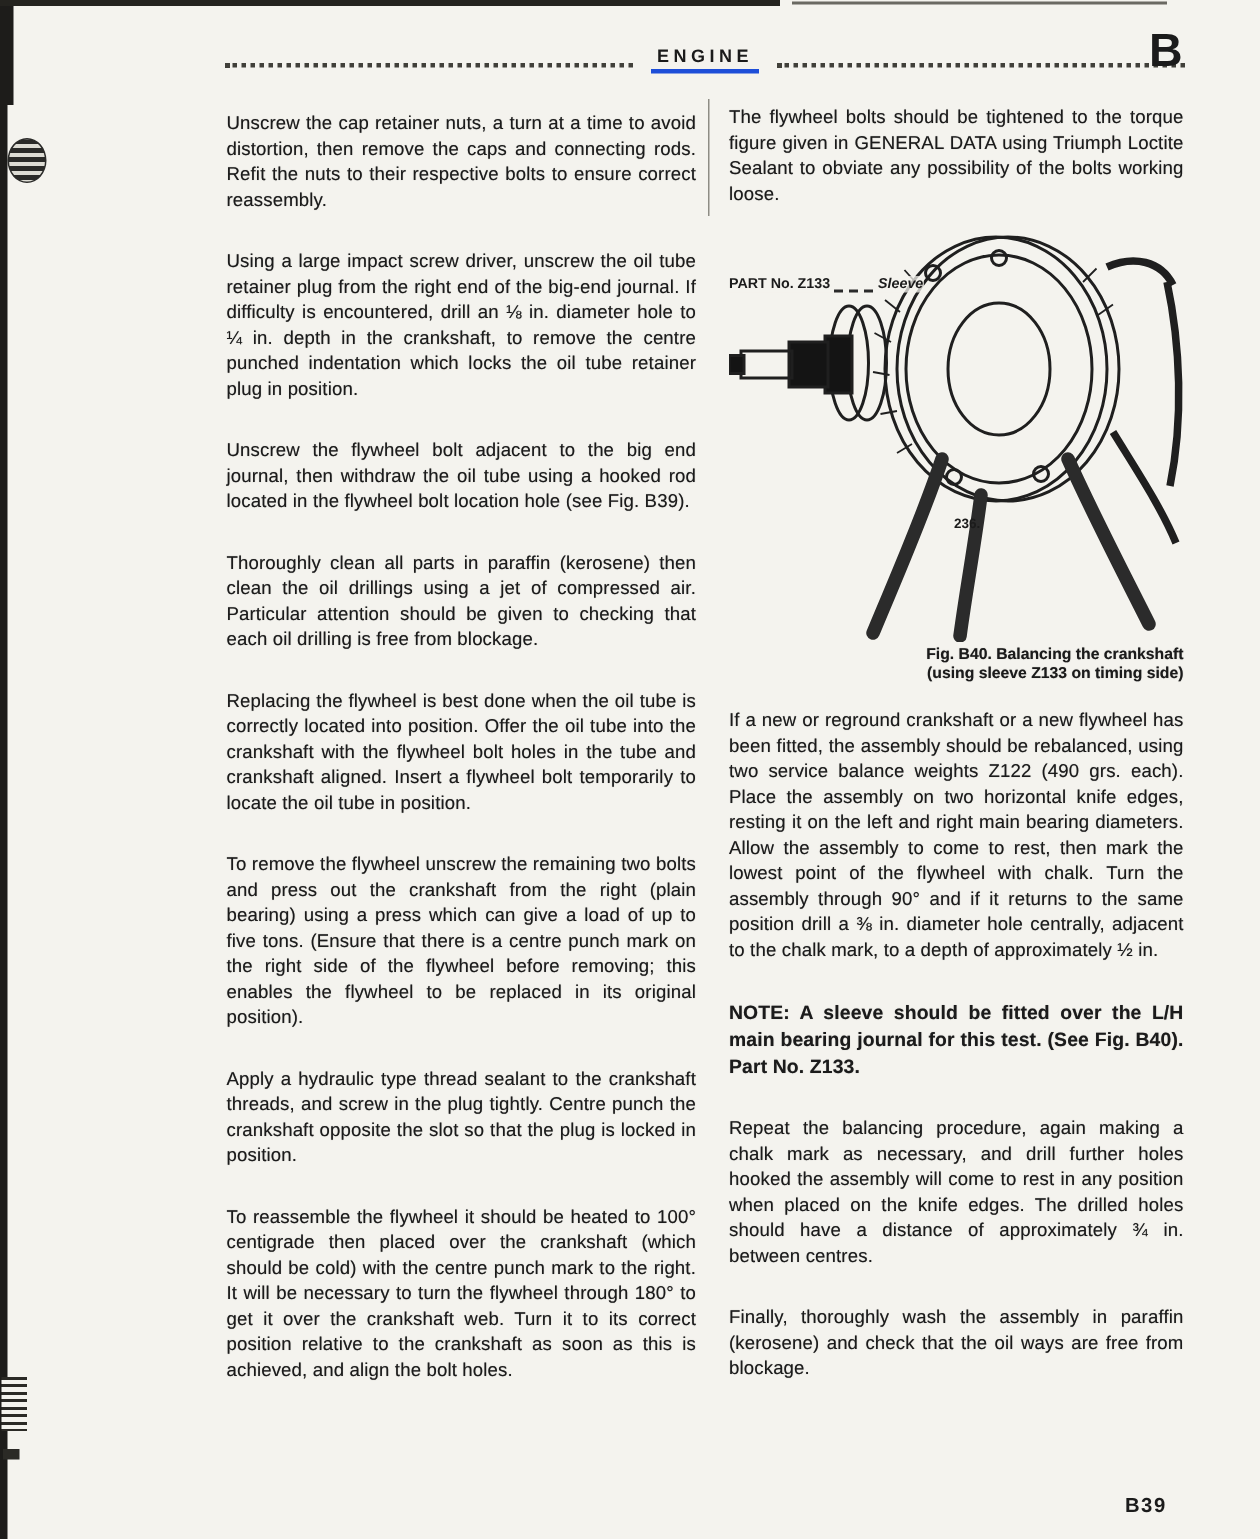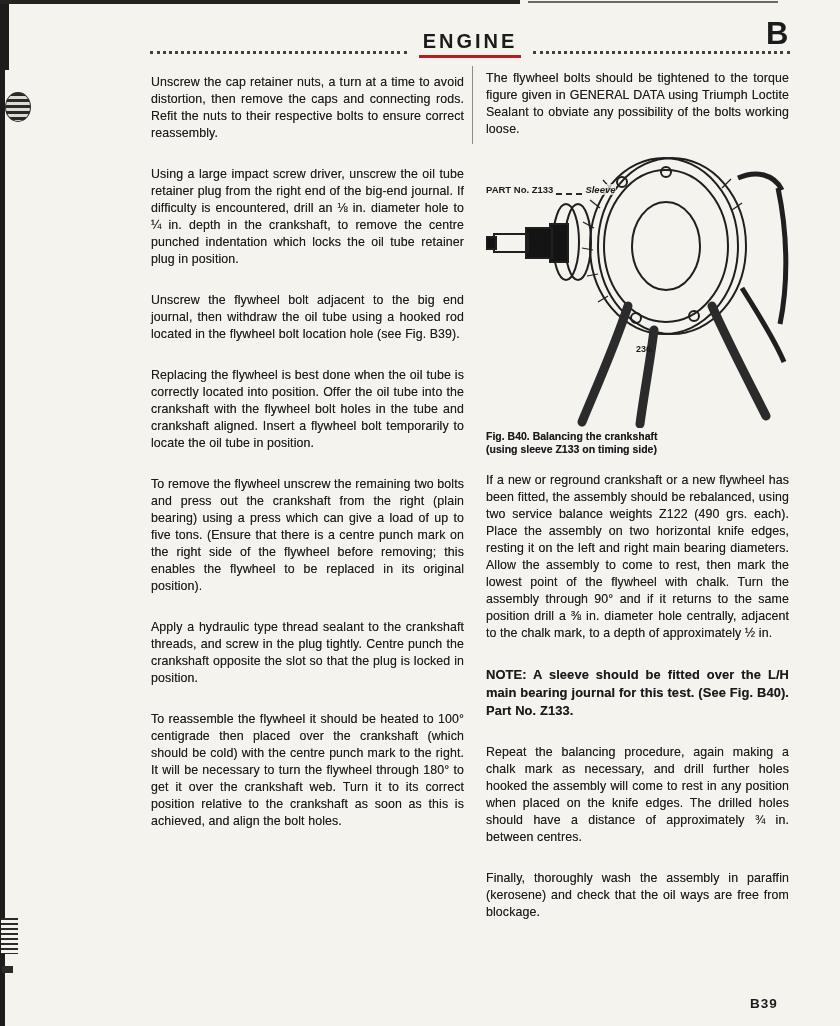--- a/index.html
+++ b/index.html
@@ -29,22 +29,22 @@
   .col-divider { position:absolute; left:472px; top:66px; width:1px; height:78px; background:#8d8c84; }
 
   
   .header {
     position:absolute; left:150px; top:30px; width:640px;
     display:flex; align-items:flex-end;
   }
   .header .dots { flex:1; border-bottom:3px dotted #41403a; margin-bottom:4px; }
   .header .word {
     margin:0 12px; padding:0 4px 2px 4px;
-    font-size:20px; font-weight:bold; letter-spacing:3px;
-    border-bottom:3px solid #b91c1c;
+    font-size:12px; font-weight:bold; letter-spacing:3px;
+    border-bottom:3px solid #1d4ed8;
   }
   .section-letter {
     position:absolute; left:766px; top:16px;
     font-size:31px; font-weight:bold; letter-spacing:1px;
   }
 
   
   .col p {
     margin:0 0 24px 0;
     font-size:12.4px; line-height:17px;
@@ -62,21 +62,21 @@
   .figure svg { position:absolute; left:0; top:0; }
   .part-label {
     position:absolute; left:0; top:46px;
     font-size:9.5px; font-weight:bold; white-space:nowrap;
     display:flex; align-items:flex-end;
     background:rgba(244,243,238,0.75);
   }
   .part-label .leader { display:inline-block; width:26px; border-top:2px dashed #2a2a2a; margin:0 3px; }
   .part-label .part-name { font-style:italic; font-weight:bold; }
   .fig-ref { position:absolute; left:150px; top:206px; font-size:9px; font-weight:bold; }
-  .caption { position:absolute; left:0; top:292px; width:303px; text-align:left; }
+  .caption { position:absolute; left:0; top:292px; width:303px; text-align:right; }
   .caption div { font-size:10.5px; font-weight:bold; line-height:13px; text-shadow:0 0 0.5px rgba(30,30,30,0.55); }
 
   .note {
     font-weight:bold; font-size:12.9px !important; line-height:18px !important;
   }
 
   .page-number {
     position:absolute; left:750px; top:996px;
     font-size:13.5px; font-weight:bold; letter-spacing:1px;
   }
@@ -99,20 +99,21 @@
     <span class="dots"></span>
     <span class="word">ENGINE</span>
     <span class="dots"></span>
   </div>
   <div class="section-letter">B</div>
 
   <div class="col left-col">
     <p>Unscrew the cap retainer nuts, a turn at a time to avoid distortion, then remove the caps and connecting rods. Refit the nuts to their respective bolts to ensure correct reassembly.</p>
     <p>Using a large impact screw driver, unscrew the oil tube retainer plug from the right end of the big-end journal. If difficulty is encountered, drill an ⅛ in. diameter hole to ¼ in. depth in the crankshaft, to remove the centre punched indentation which locks the oil tube retainer plug in position.</p>
     <p>Unscrew the flywheel bolt adjacent to the big end journal, then withdraw the oil tube using a hooked rod located in the flywheel bolt location hole (see Fig. B39).</p>
+    <p>Thoroughly clean all parts in paraffin (kerosene) then clean the oil drillings using a jet of compressed air. Particular attention should be given to checking that each oil drilling is free from blockage.</p>
     <p>Replacing the flywheel is best done when the oil tube is correctly located into position. Offer the oil tube into the crankshaft with the flywheel bolt holes in the tube and crankshaft aligned. Insert a flywheel bolt temporarily to locate the oil tube in position.</p>
     <p>To remove the flywheel unscrew the remaining two bolts and press out the crankshaft from the right (plain bearing) using a press which can give a load of up to five tons. (Ensure that there is a centre punch mark on the right side of the flywheel before removing; this enables the flywheel to be replaced in its original position).</p>
     <p>Apply a hydraulic type thread sealant to the crankshaft threads, and screw in the plug tightly. Centre punch the crankshaft opposite the slot so that the plug is locked in position.</p>
     <p>To reassemble the flywheel it should be heated to 100° centigrade then placed over the crankshaft (which should be cold) with the centre punch mark to the right. It will be necessary to turn the flywheel through 180° to get it over the crankshaft web. Turn it to its correct position relative to the crankshaft as soon as this is achieved, and align the bolt holes.</p>
   </div>
 
   <div class="col right-col">
     <p class="intro">The flywheel bolts should be tightened to the torque figure given in GENERAL DATA using Triumph Loctite Sealant to obviate any possibility of the bolts working loose.</p>
 
     <div class="figure">

